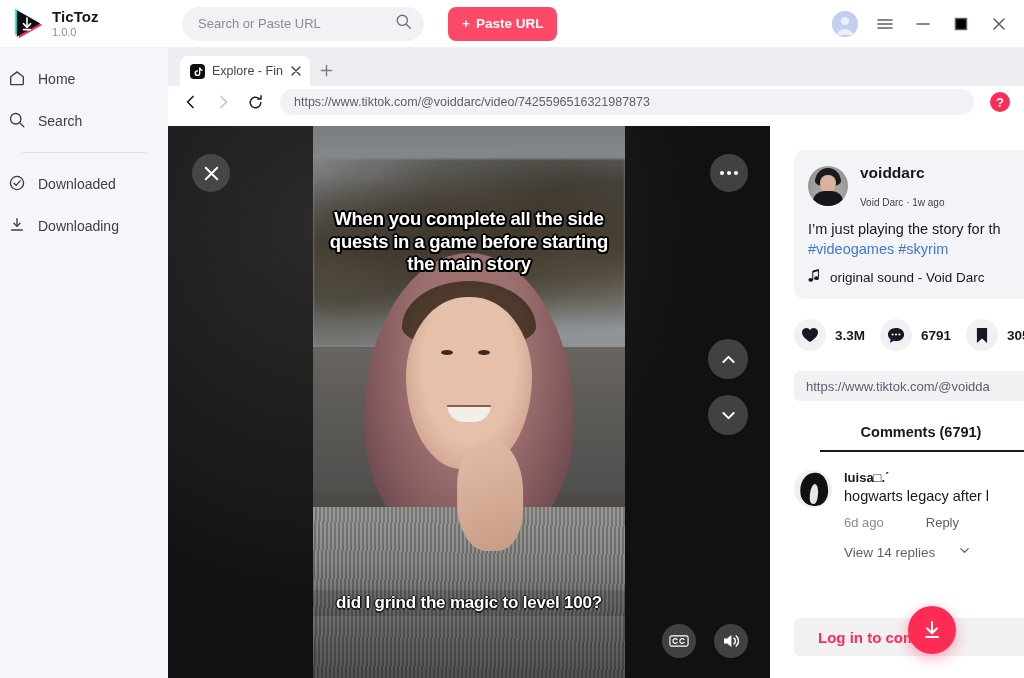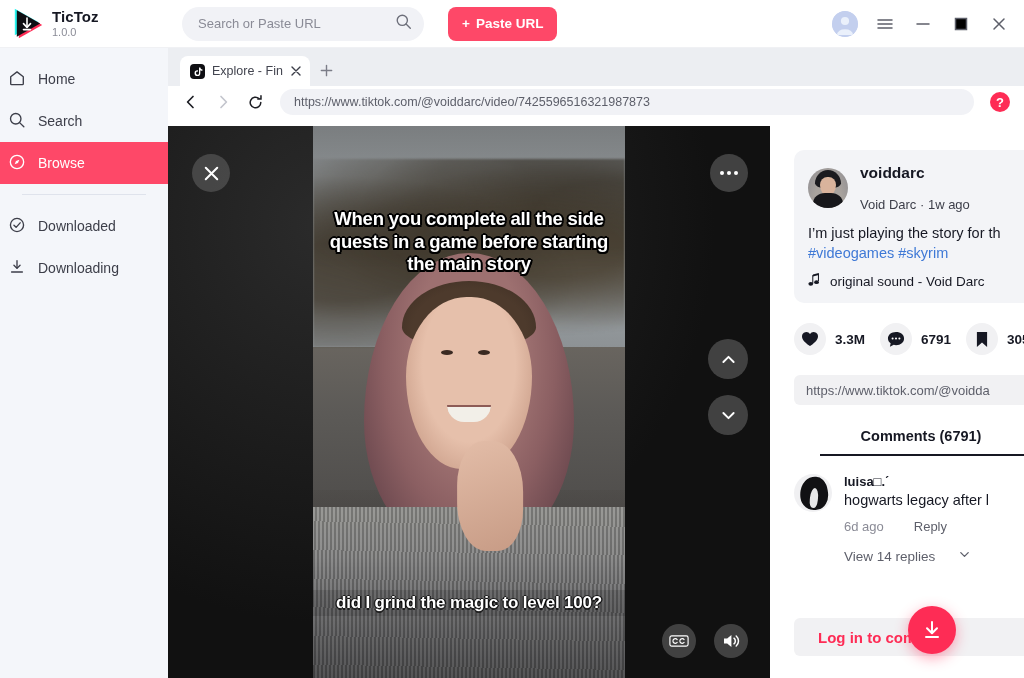--- a/index.html
+++ b/index.html
@@ -204,21 +204,21 @@
     width: 40px; height: 40px; border-radius: 50%; flex: none; overflow: hidden; position: relative;
     background: radial-gradient(ellipse at 50% 120%, #a9a39e 0 55%, #8e8d92 100%);
   }
   .author-pic .ap-hair { position: absolute; left: 7px; top: 2px; width: 26px; height: 18px;
     background: #1b1b1f; border-radius: 50% 50% 36% 36% / 74% 74% 26% 26%; }
   .author-pic .ap-face { position: absolute; left: 12px; top: 9px; width: 16px; height: 19px;
     background: #d9b39c; border-radius: 46% 46% 50% 50% / 42% 42% 58% 58%; }
   .author-pic .ap-body { position: absolute; left: 5px; bottom: 0; width: 30px; height: 15px;
     background: #17171b; border-radius: 40% 40% 0 0 / 70% 70% 0 0; }
   .author-name { font-size: 15.5px; font-weight: bold; color: #161823; line-height: 1.2; }
-  .author-meta { font-size: 13px; color: #3c3e49; margin-top: 14px; }
+  .author-meta { font-size: 10px; color: #3c3e49; margin-top: 14px; }
   .desc { font-size: 14.5px; color: #161823; margin-top: 12px; line-height: 1.35; white-space: nowrap; }
   .tags { font-size: 14.5px; color: #3f79d6; margin-top: 2px; white-space: nowrap; }
   .music { display: flex; align-items: center; gap: 9px; margin-top: 12px; font-size: 13.5px; color: #161823; white-space: nowrap; }
 
   .stats { display: flex; align-items: center; gap: 9px; margin-top: 20px; }
   .stat-ico {
     width: 32px; height: 32px; border-radius: 50%; background: #f1f1f3;
     display: flex; align-items: center; justify-content: center; color: #161823; flex: none; cursor: pointer;
   }
   .stat-num { font-size: 13.5px; font-weight: bold; color: #161823; margin-right: 6px; }
@@ -236,21 +236,21 @@
   .comments-tab .ul { position: absolute; left: 26px; right: 0; bottom: 0; height: 2px; background: #161823; }
 
   .comment { display: flex; gap: 12px; padding-top: 18px; }
   .c-pic { width: 38px; height: 38px; border-radius: 50%; flex: none; background: #f0f0f2; position: relative; overflow: hidden; }
   .c-pic .cp-shape { position: absolute; left: 6px; top: 3px; width: 28px; height: 33px;
     background: #111114; border-radius: 55% 40% 46% 50% / 60% 48% 50% 44%; transform: rotate(-8deg); }
   .c-pic .cp-light { position: absolute; left: 16px; top: 14px; width: 8px; height: 20px;
     background: #ffffff; border-radius: 50% 50% 40% 40%; opacity: .9; transform: rotate(6deg); }
   .c-name { font-size: 13px; font-weight: bold; color: #161823; }
   .c-text { font-size: 14.5px; color: #161823; margin-top: 3px; white-space: nowrap; }
-  .c-actions { display: flex; align-items: center; gap: 30px; margin-top: 11px; font-size: 13px; color: #8a8b96; }
+  .c-actions { display: flex; align-items: center; gap: 42px; margin-top: 11px; font-size: 13px; color: #8a8b96; }
   .c-actions .reply { color: #5d5f6a; cursor: pointer; }
   .view-replies { display: flex; align-items: center; gap: 23px; font-size: 13.5px; color: #5d5f6a; margin: 14px 0 0 50px; cursor: pointer; }
 
   .login-pill {
     position: absolute; left: 24px; right: -10px; bottom: 22px; height: 38px;
     background: #f1f1f3; border-radius: 6px; display: flex; align-items: center;
     padding-left: 24px; font-size: 15px; font-weight: bold; color: #fe2c55; cursor: pointer;
   }
 
   
@@ -345,29 +345,20 @@
       <div class="side-item">
         <span class="ico">
           <svg width="18" height="18" viewBox="0 0 20 20" fill="none" stroke="#3c3e49" stroke-width="1.5">
             <circle cx="8.6" cy="8.6" r="5.8"></circle>
               <path d="M12.9 12.9 L17.6 17.6" stroke-linecap="round"></path>
           </svg>
         </span>
         <span>Search</span>
       </div>
 
-      <div class="side-item active">
-        <span class="ico">
-          <svg width="18" height="18" viewBox="0 0 20 20" fill="none" stroke="#ffffff" stroke-width="1.5">
-            <circle cx="10" cy="10" r="7.4"></circle>
-            <path d="M12.6 7.4 L8.9 8.9 L7.4 12.6 L11.1 11.1 Z" fill="#ffffff" stroke="none"></path>
-          </svg>
-        </span>
-        <span>Browse</span>
-      </div>
 
       <div class="side-sep"></div>
 
       <div class="side-item">
         <span class="ico">
           <svg width="18" height="18" viewBox="0 0 20 20" fill="none" stroke="#3c3e49" stroke-width="1.5" stroke-linecap="round" stroke-linejoin="round">
             <circle cx="10" cy="10" r="7.3"></circle>
               <path d="M6.6 10.2 L9 12.6 L13.5 7.6"></path>
           </svg>
         </span>

